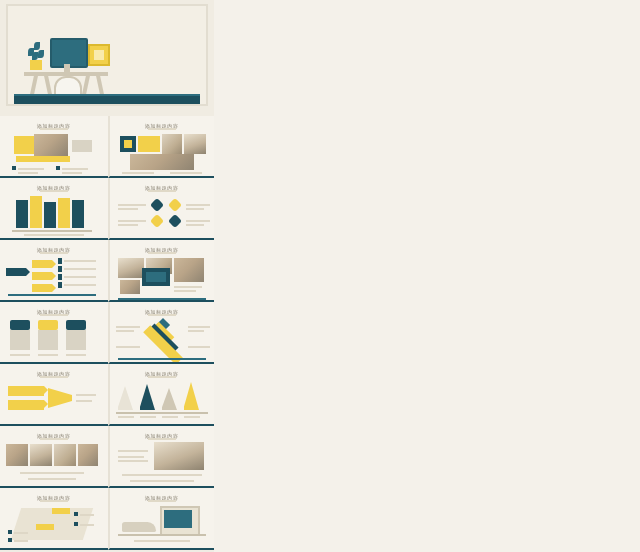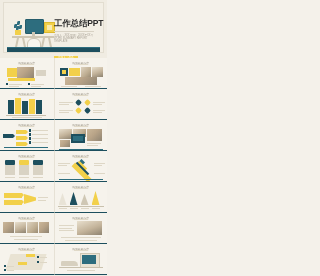--- a/index.html
+++ b/index.html
@@ -86,28 +86,20 @@
         <div class="monitor-stand"></div>
         <div class="frame-y"></div>
         <div class="desk-top"></div>
         <div class="leg l1"></div>
           <div class="leg l2"></div>
         <div class="leg l3"></div>
           <div class="leg l4"></div>
         <div class="chairback"></div>
       </div>
 
-      <div class="hero-text">
-        <div class="hero-title">工作总结PPT</div>
-        <div class="hero-rule"></div>
-        <div class="hero-sub">汇报人：XXX   时间：20XX年XX月</div>
-        <div class="hero-sub">WORK SUMMARY REPORT TEMPLATE</div>
-        <div class="hero-badge">汇报人：XXX</div>
-        
-      </div>
 
       <div class="hero-band"></div>
     </div>
   </div>
 
   <div class="grid">
 
     <div class="cellwrap">
         <div class="cell">
       <div class="st">添加标题内容</div>

